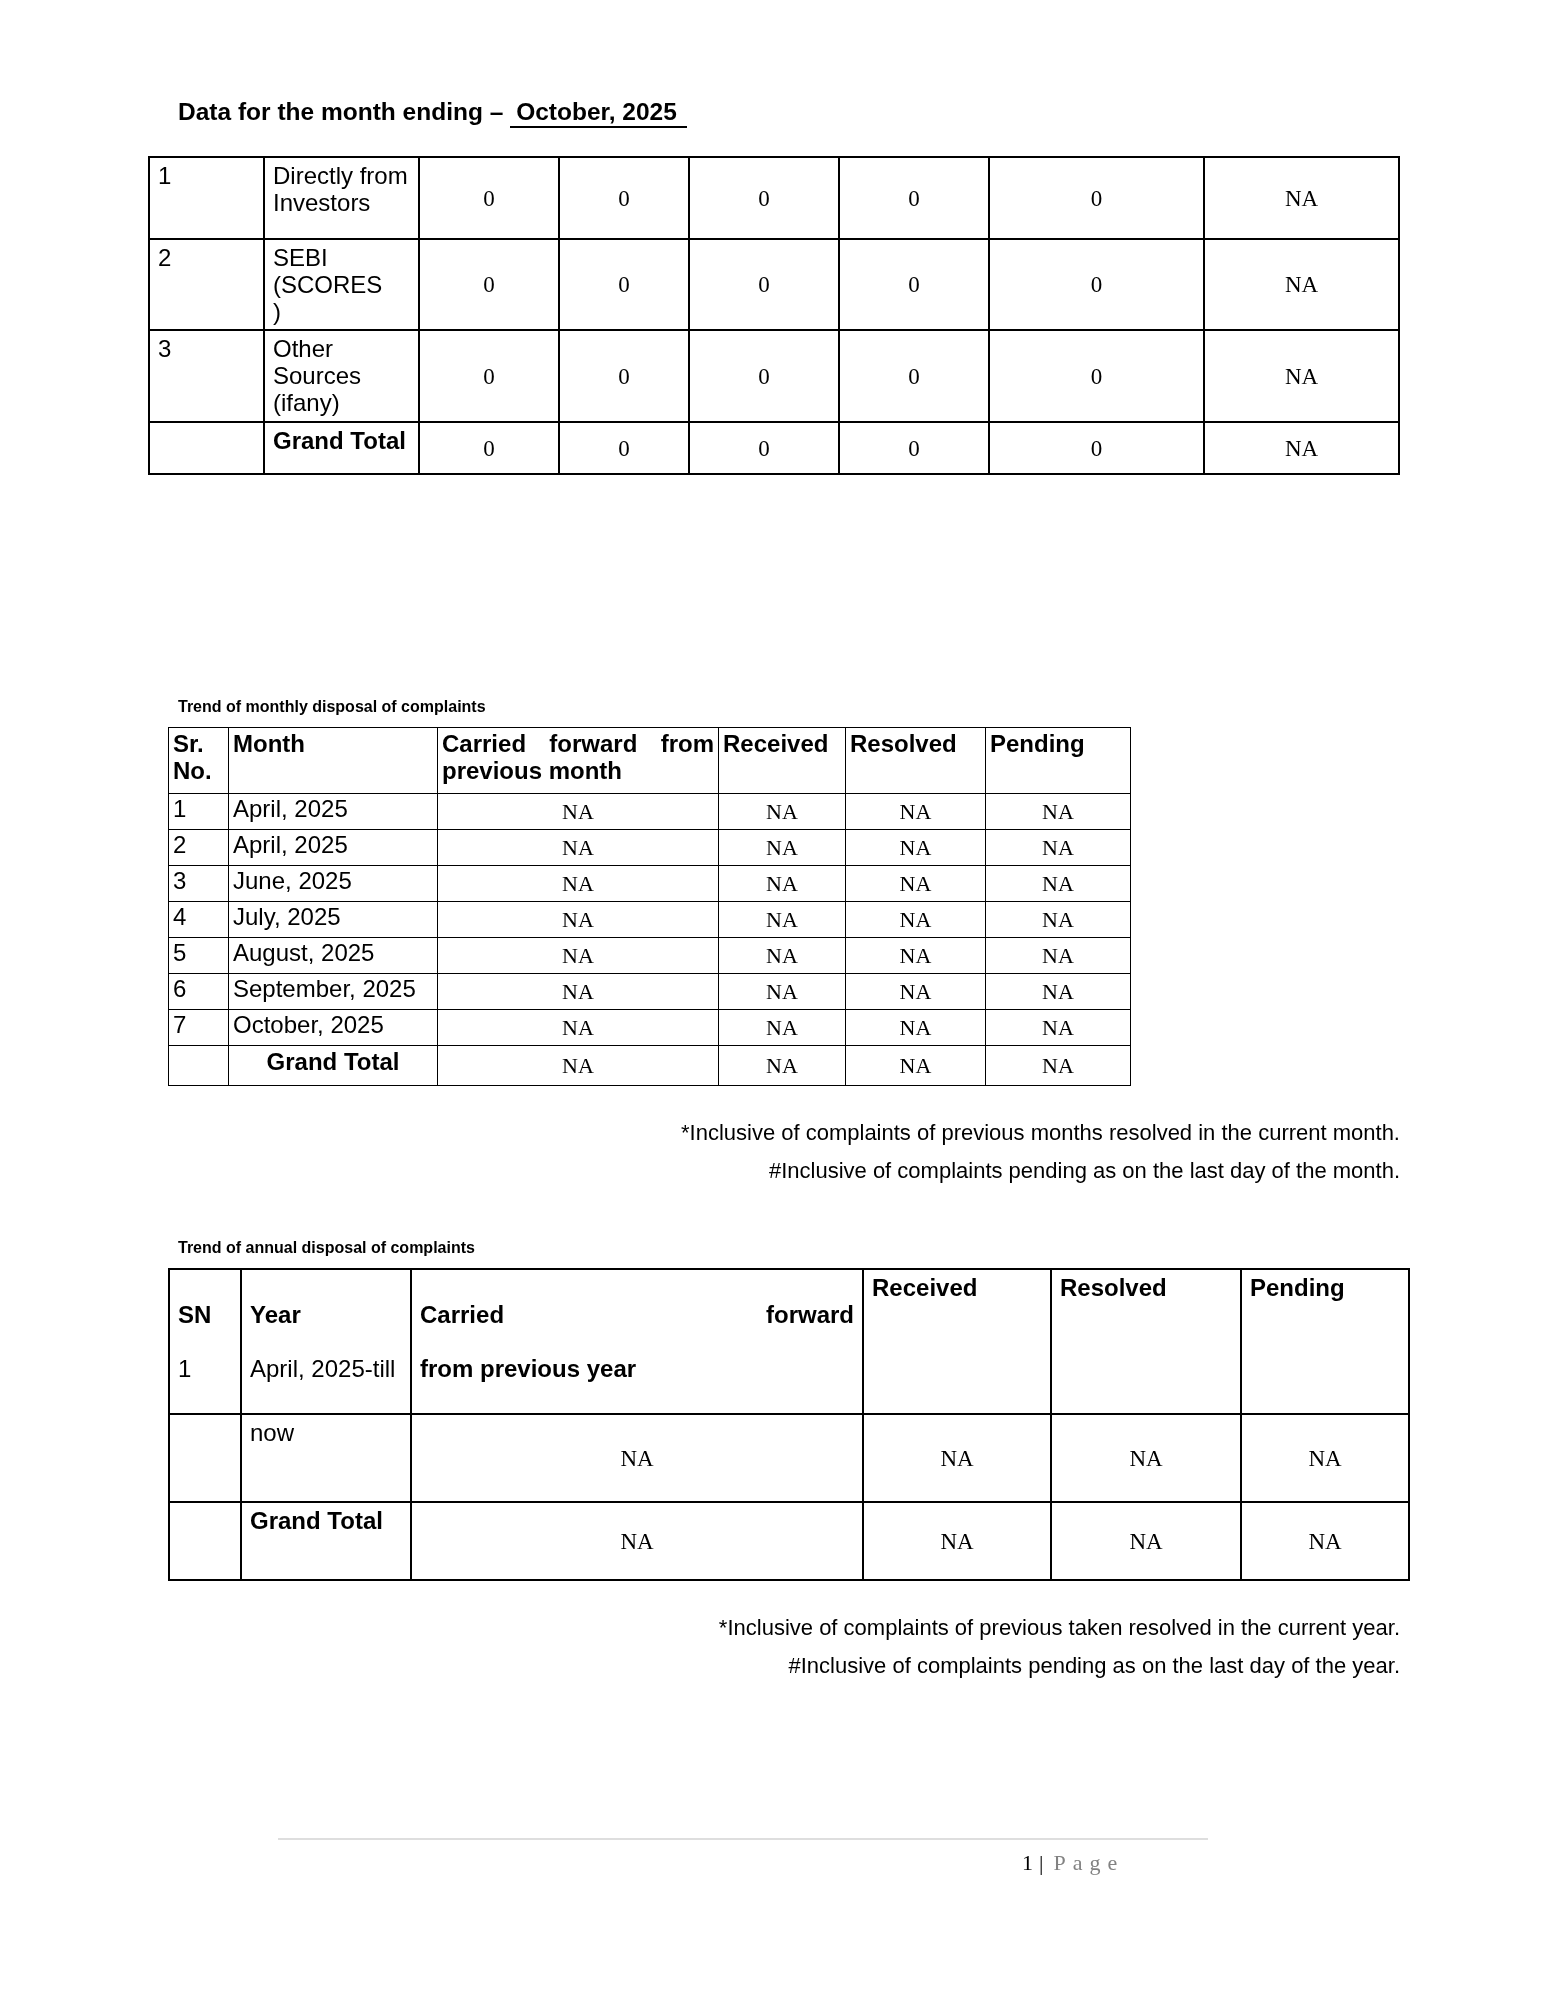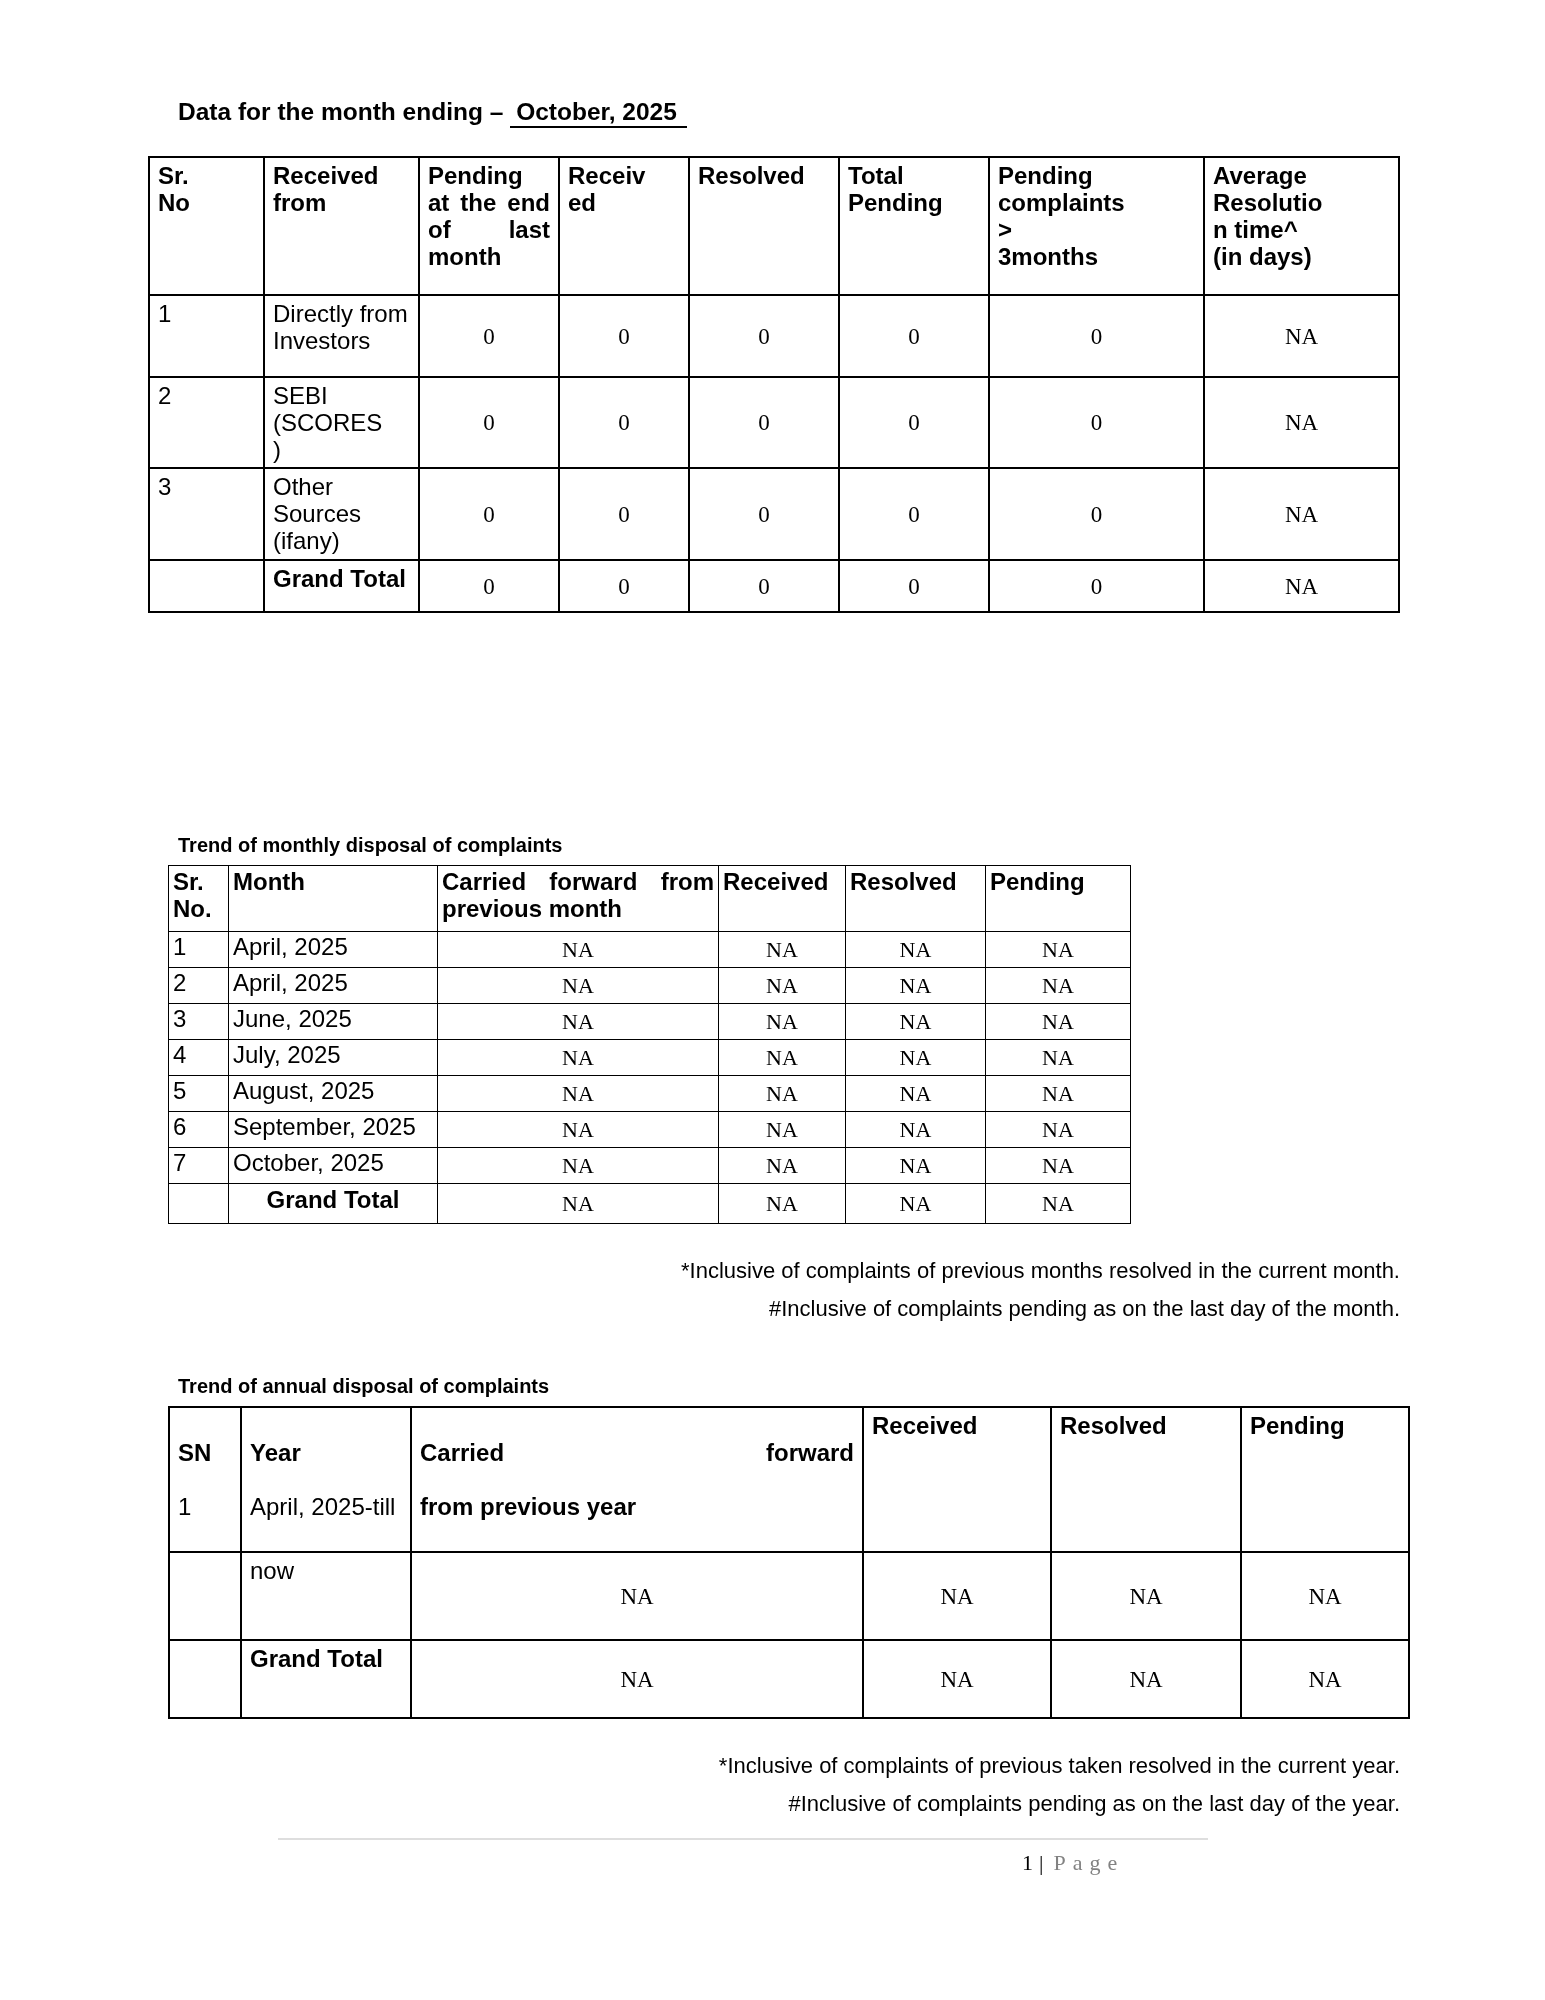--- a/index.html
+++ b/index.html
@@ -31,21 +31,21 @@
   .t1 tr.r1    { height:82px; }
   .t1 tr.r2    { height:86px; }
   .t1 tr.r3    { height:92px; }
   .t1 tr.grand { height:52px; }
 
   
   .footnote-para { margin:8px 0 0 65px; width:1188px; text-align:justify;
                    font-size:24.5px; line-height:29px; }
 
   
-  .section-title { margin:218px 0 0 30px; font-size:20px; font-weight:bold; line-height:28px; }
+  .section-title { margin:218px 0 0 30px; font-size:16px; font-weight:bold; line-height:28px; }
   .section-title.annual { margin-top:44px; }
 
   
   .t2 { width:962px; margin-top:6px; margin-left:20px; }
   .t2 th, .t2 td { border-width:1.5px; padding:2px 4px; }
   .t2 tr.hdr { height:66px; }
   .t2 th.justify { text-align:justify; }
   .t2 tr.mrow { height:36px; }
   .t2 tr.mrow td { line-height:26px; }
   .t2 td.val { font-size:22px; }
@@ -87,36 +87,20 @@
         <col style="width:115px">
           <col style="width:155px">
           <col style="width:140px">
           <col style="width:130px">
         <col style="width:150px">
           <col style="width:150px">
           <col style="width:215px">
           <col style="width:195px">
       </colgroup>
       <tbody>
-          <tr class="hdr">
-        <th>Sr.
-No</th>
-        <th>Received from</th>
-        <th class="justify">Pending at the end of last month</th>
-        <th>Receiv
-ed</th>
-        <th>Resolved</th>
-        <th>Total Pending</th>
-        <th>Pending complaints
-&gt;
-3months</th>
-        <th>Average Resolutio
-n time^
-(in days)</th>
-      </tr>
       <tr class="r1">
         <td>1</td>
         <td class="label">Directly from Investors</td>
         <td class="val">0</td>
         <td class="val">0</td>
         <td class="val">0</td>
         <td class="val">0</td>
         <td class="val">0</td>
         <td class="val">NA</td>
       </tr>

